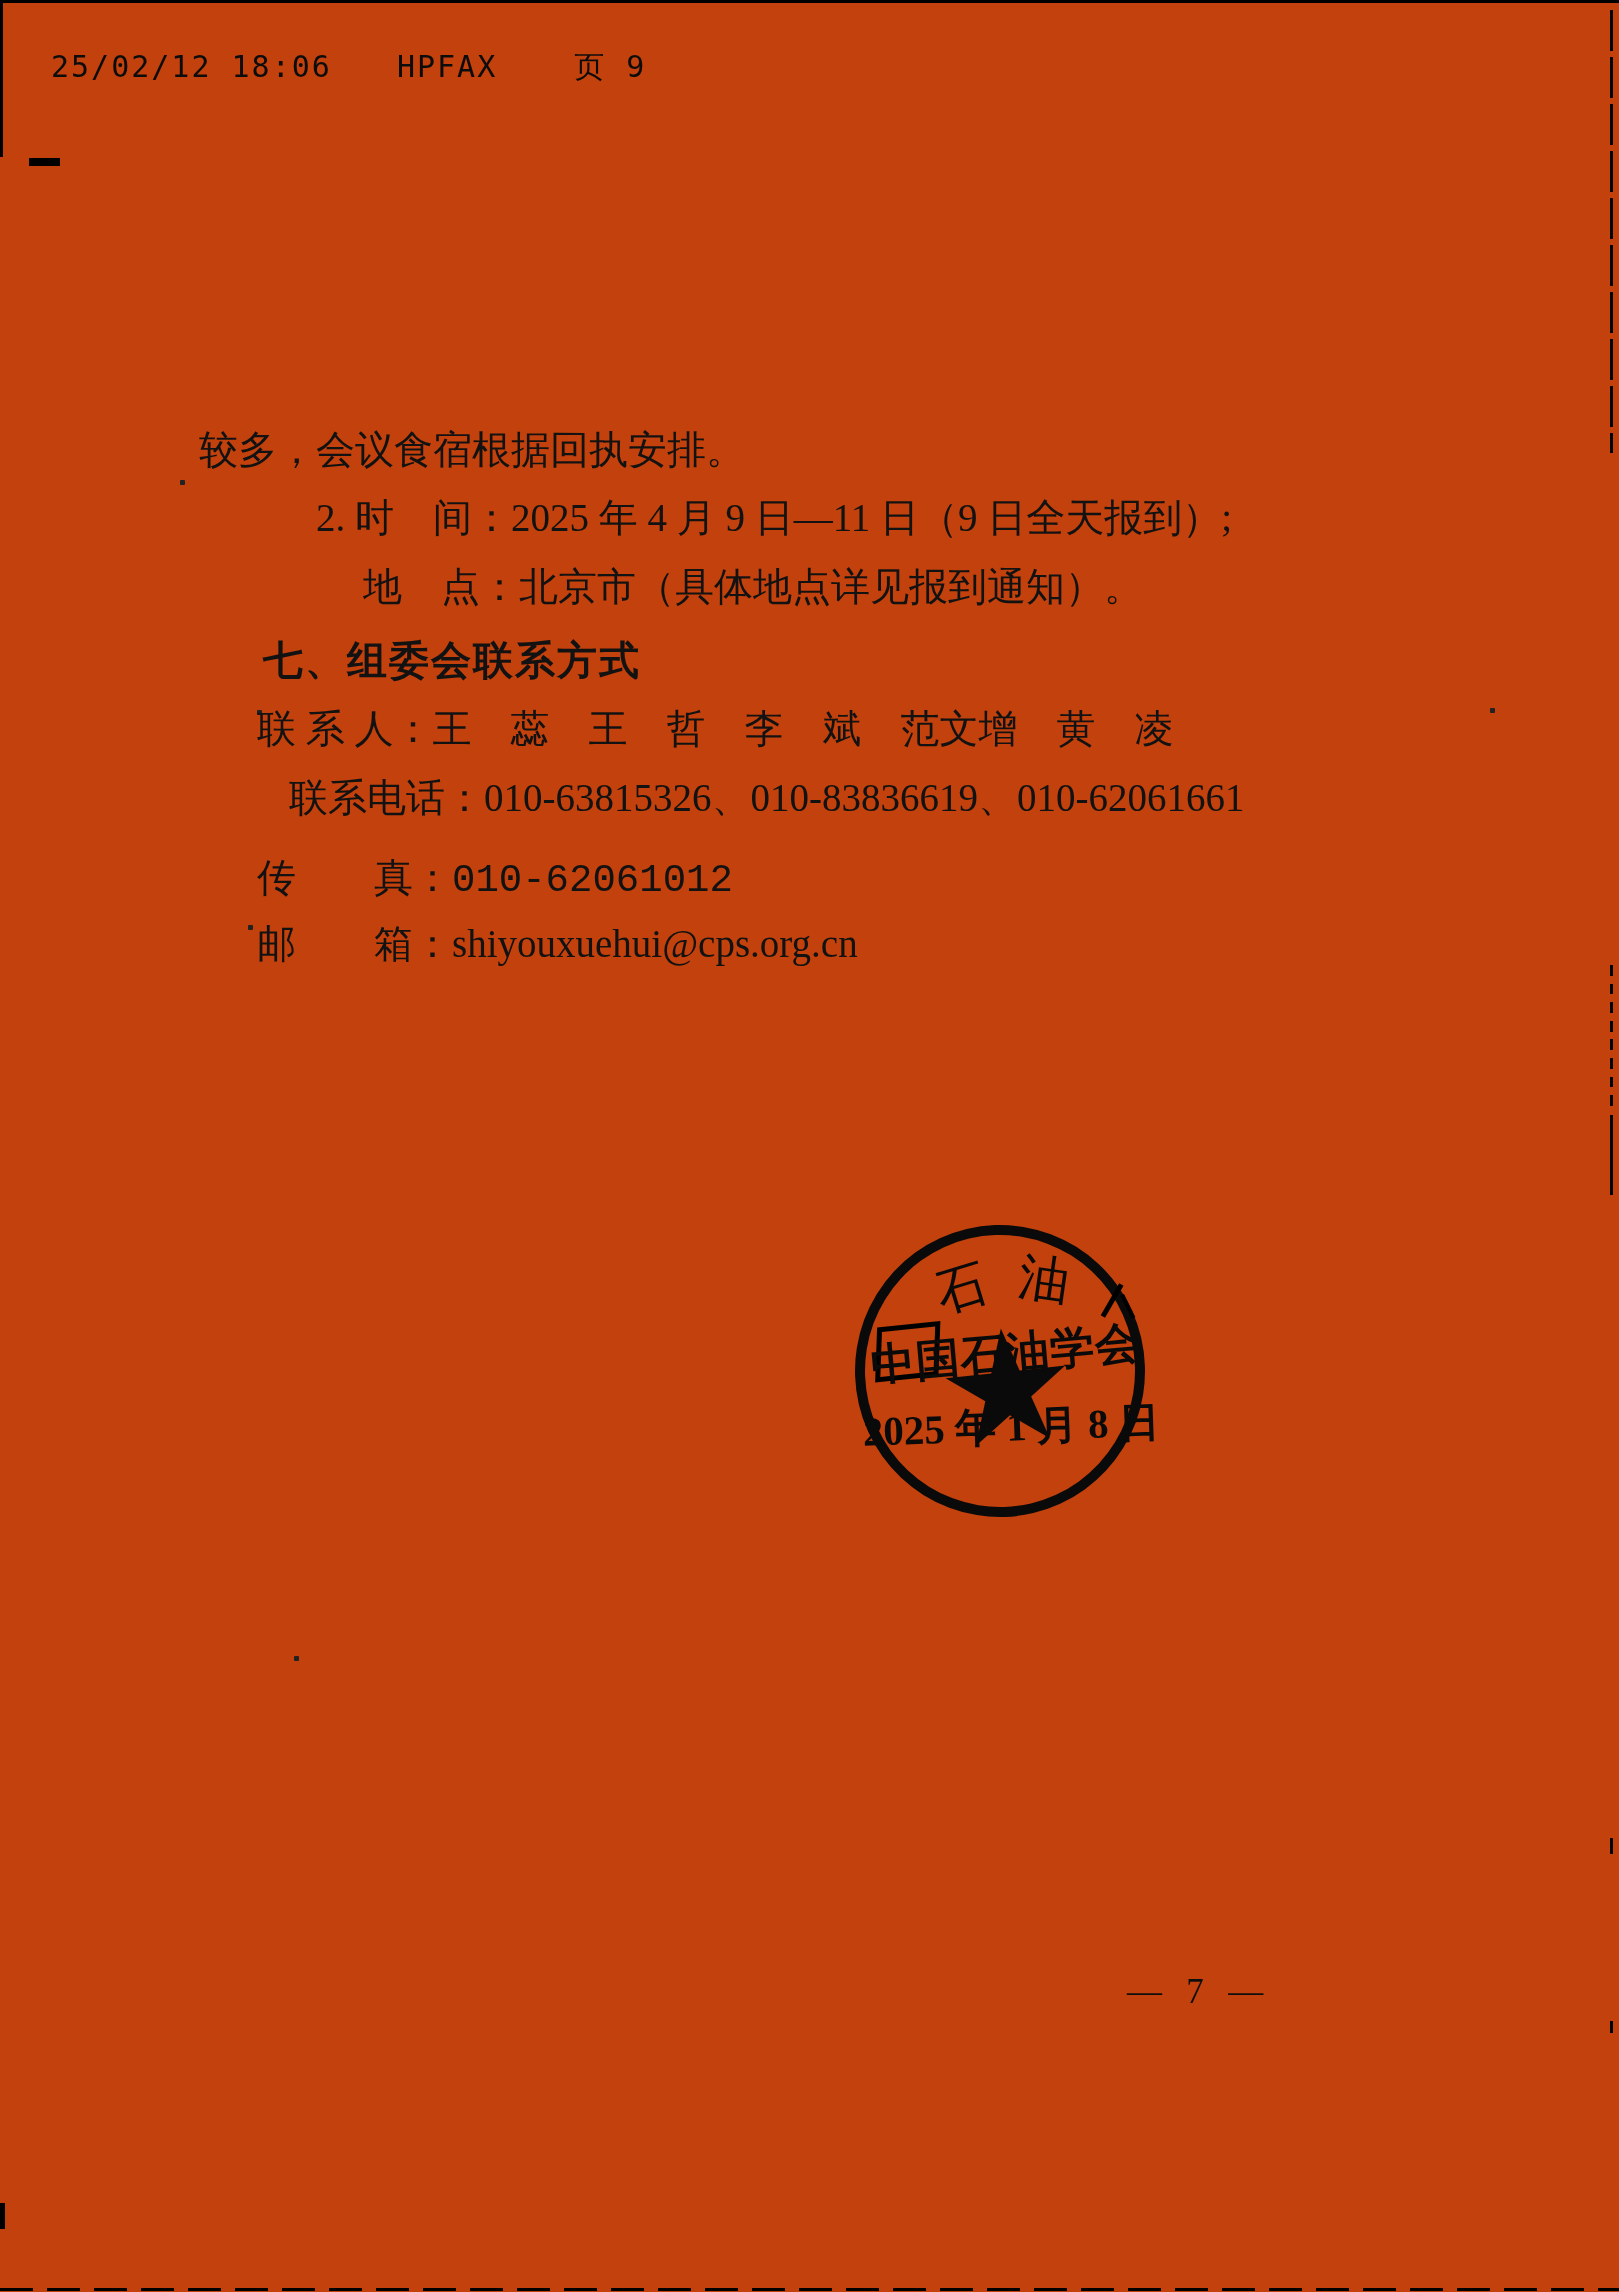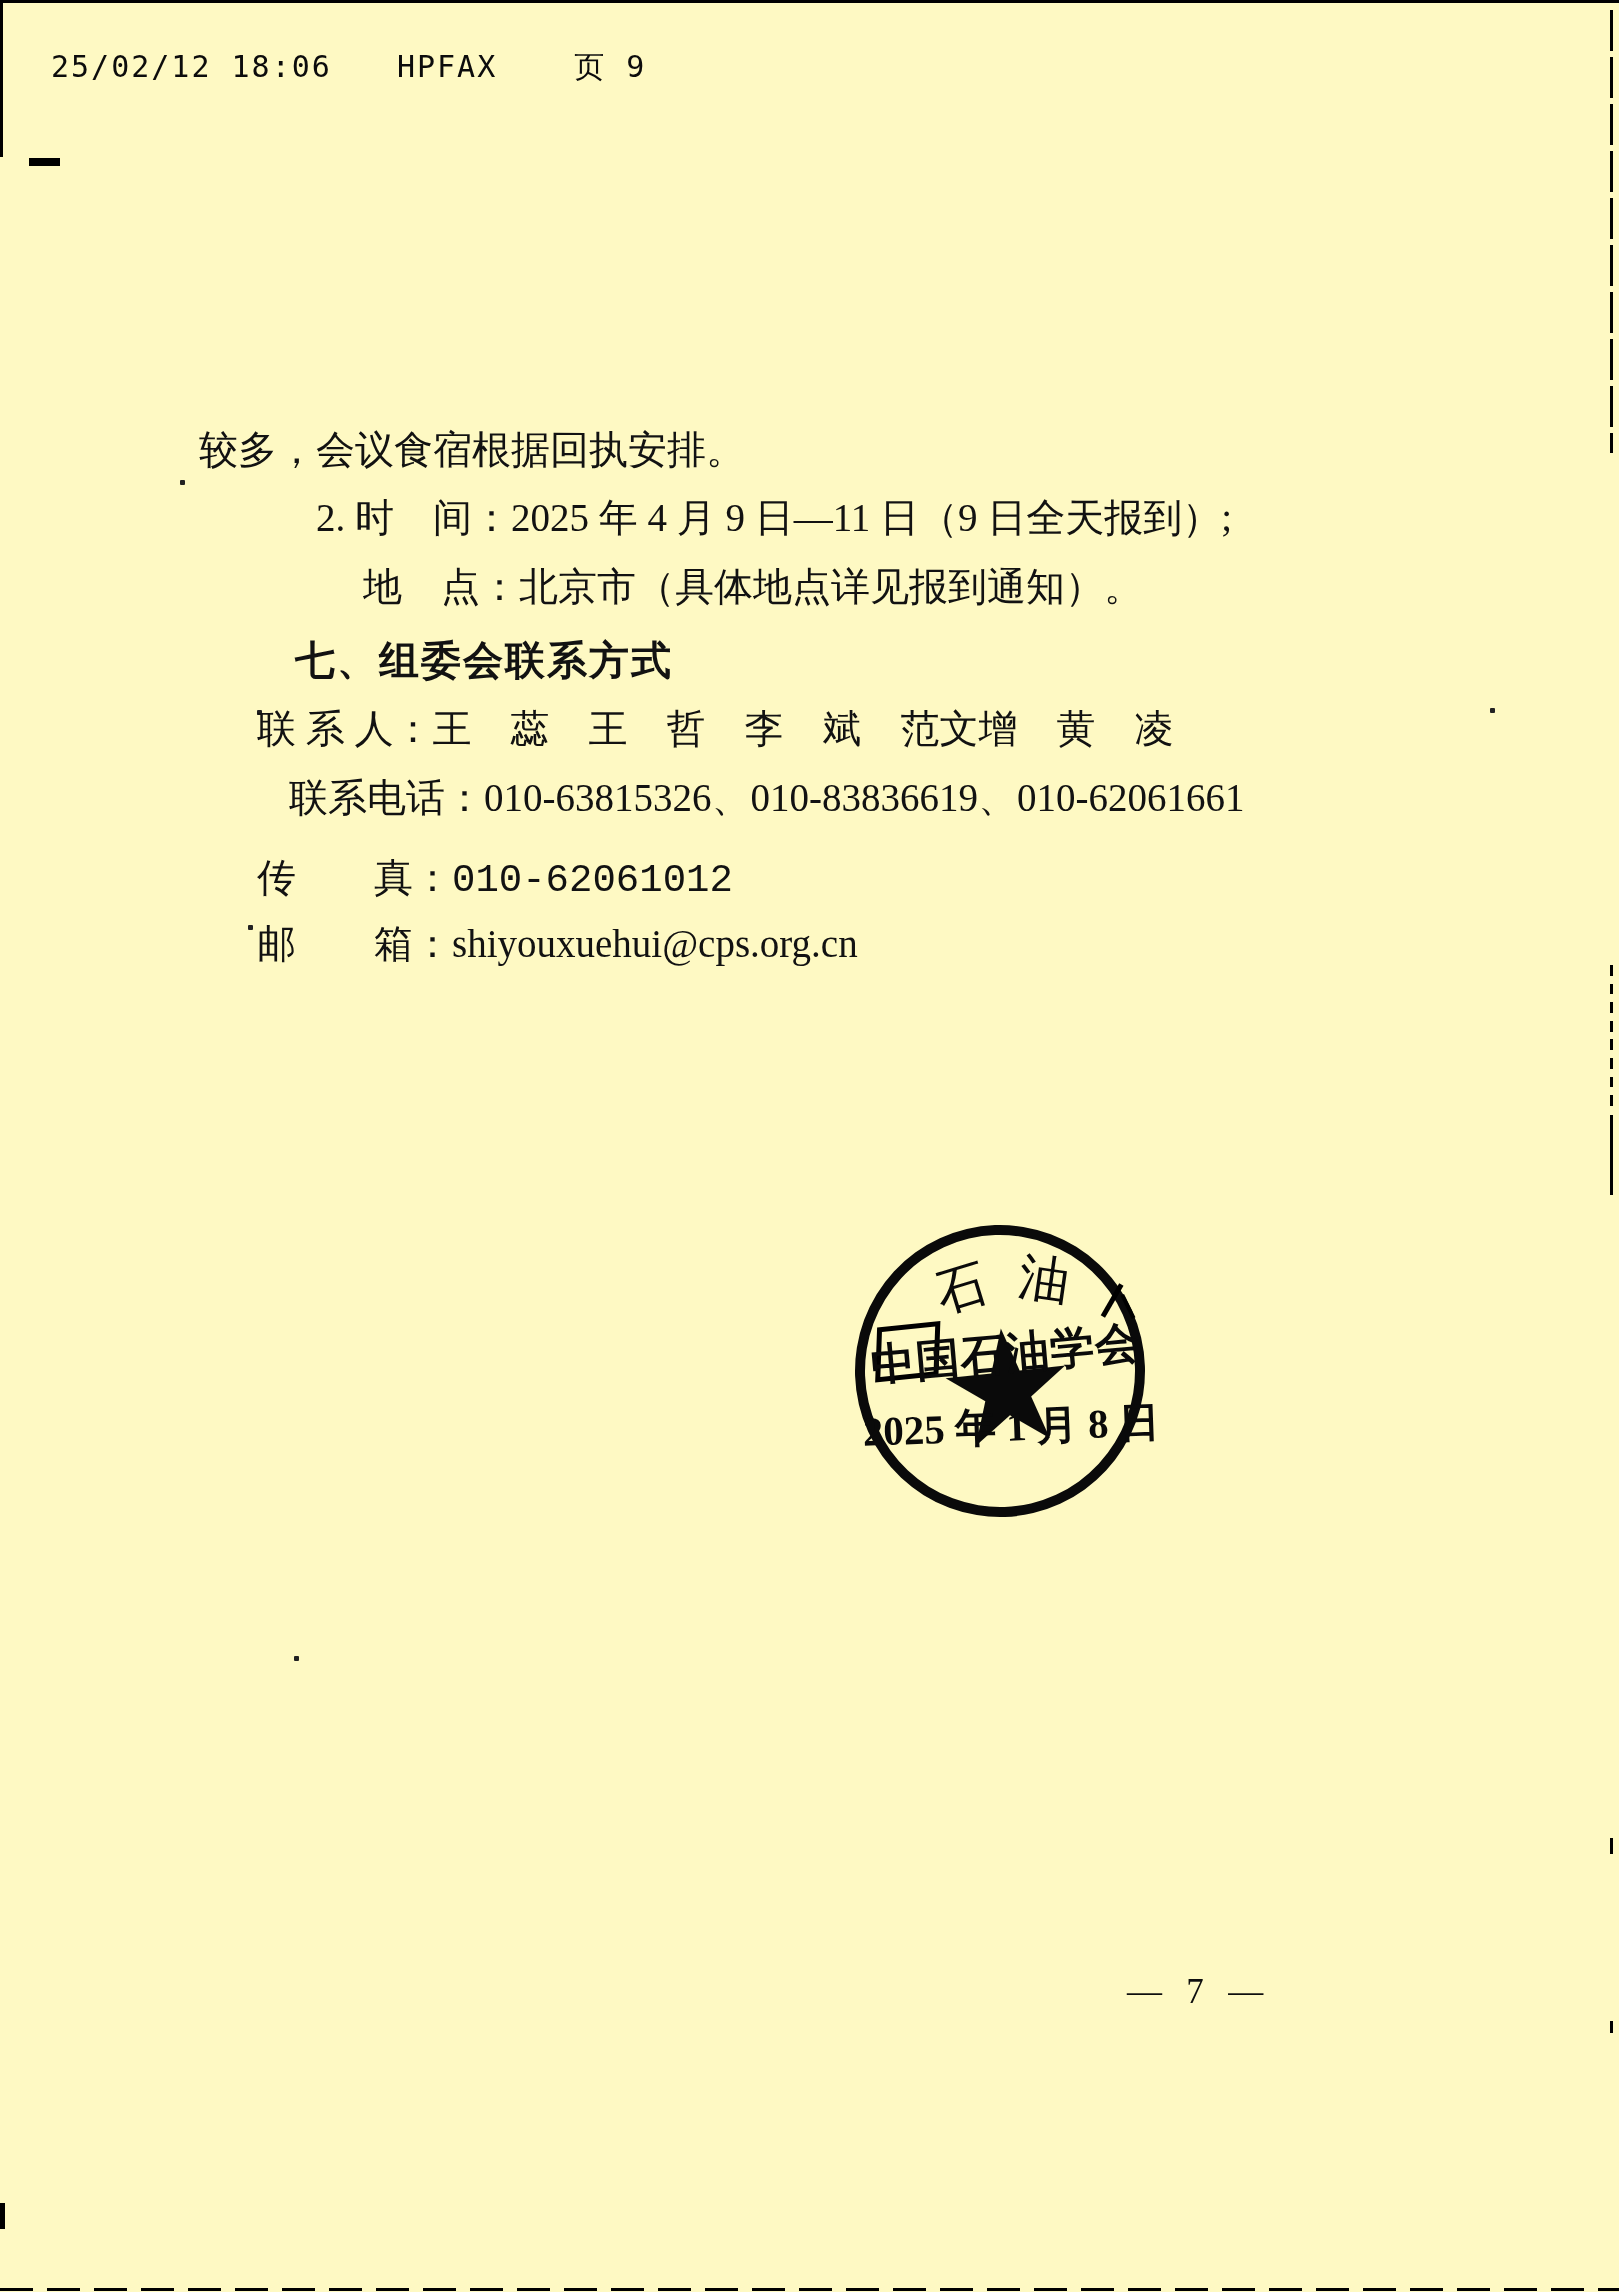--- a/index.html
+++ b/index.html
@@ -4,21 +4,21 @@
 <style>
   html, body {
     margin: 0;
     padding: 0;
     background: #ffffff;
   }
   .page {
     position: relative;
     width: 1619px;
     height: 2293px;
-    background: #fef9c3;
+    background: #c2410c;
     color: #141414;
     font-family: "Liberation Serif", "DejaVu Serif", serif;
     overflow: hidden;
   }
 
   
   .edge { position: absolute; background: #000; }
   .edge-top    { top: 0; left: 0; width: 100%; height: 2.9px; }
   .edge-left   { top: 0; left: 0; width: 2.9px; height: 157px; }
   .edge-right-a{ top: 9.8px; right: 5.9px; width: 2.9px; height: 443px;
@@ -45,21 +45,21 @@
 
   
   .doc-line {
     position: absolute; white-space: nowrap;
     font-size: 39px; color: #121212;
   }
   .line-wrap       { left: 199px; top: 423px; }
   .line-time       { left: 316px; top: 491px; }
   .line-place      { left: 363px; top: 560px; }
   .section-heading { left: 263px; top: 633px; font-size: 40px; font-weight: bold;
-                     font-family: "Liberation Sans", "DejaVu Sans", sans-serif; letter-spacing: 2px; margin-left: 32px; }
+                     font-family: "Liberation Sans", "DejaVu Sans", sans-serif; letter-spacing: 2px; }
   .line-contacts   { left: 257px; top: 702px; }
   .line-phone      { left: 257px; top: 771px; margin-left: 32px; }
   .line-faxno      { left: 257px; top: 851px; font-family: Liberation Mono, monospace; }
   .line-email      { left: 257px; top: 917px; }
   .line-attachment { left: 257px; top: 1051px; }
 
   
   .stamp {
     position: absolute; left: 855px; top: 1225px;
     width: 290px; height: 292px; box-sizing: border-box;

